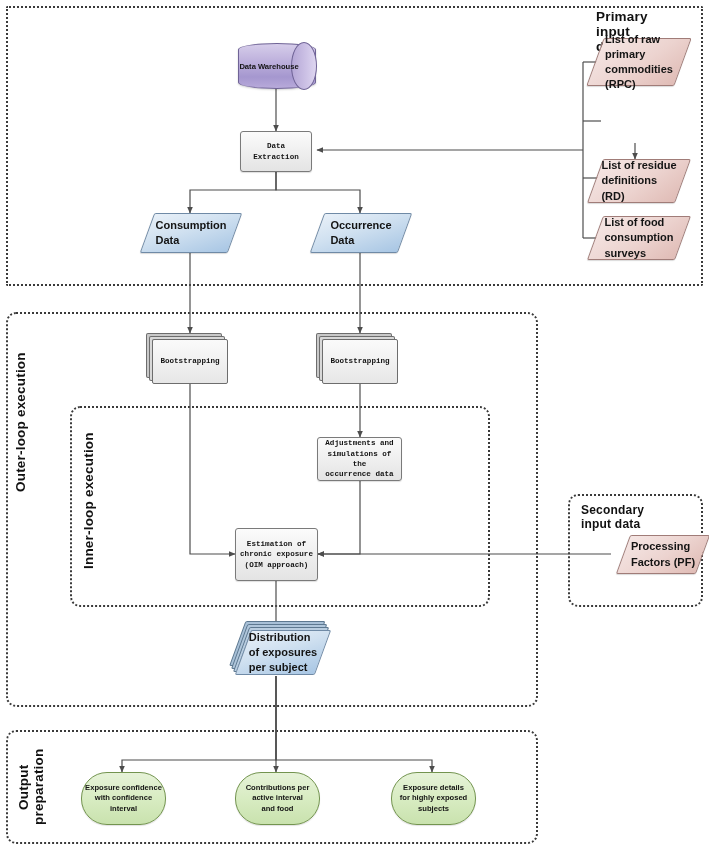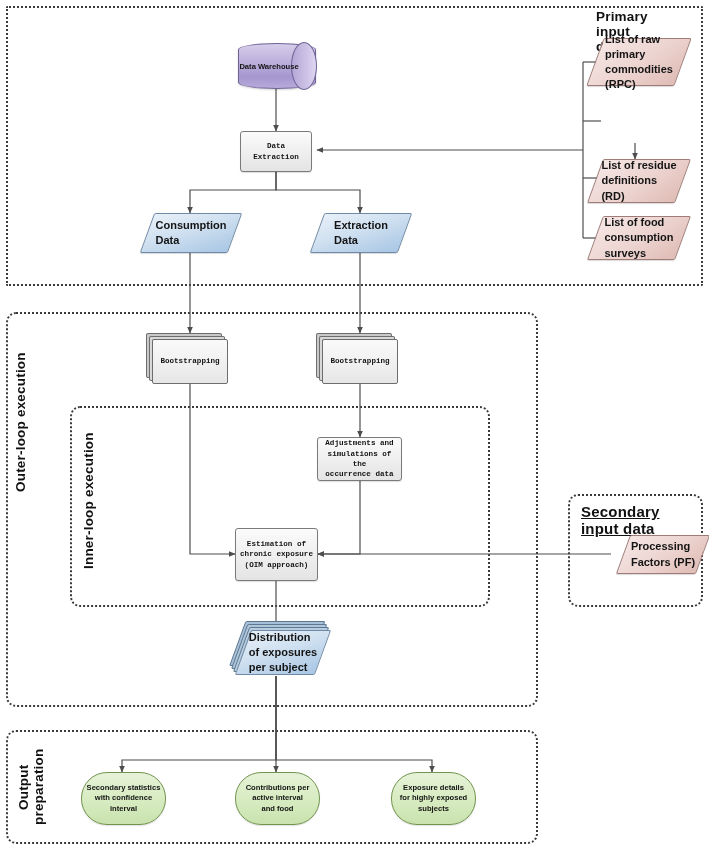--- a/index.html
+++ b/index.html
@@ -78,21 +78,21 @@
   <div class="group sq" style="left:6px;top:6px;width:697px;height:280px;"></div>
   <div class="group-title" style="left:596px;top:9px;">Primary input data</div>
 
   <div class="group" style="left:6px;top:312px;width:532px;height:395px;"></div>
   <div class="group-title vert" style="left:14px;top:322px;height:200px;">Outer-loop execution</div>
 
   <div class="group" style="left:70px;top:406px;width:420px;height:201px;"></div>
   <div class="group-title vert" style="left:82px;top:416px;height:170px;">Inner-loop execution</div>
 
   <div class="group" style="left:568px;top:494px;width:135px;height:113px;"></div>
-  <div class="group-title" style="left:581px;top:503px;font-size:15px;text-decoration:underline;">Secondary input data</div>
+  <div class="group-title" style="left:581px;top:503px;font-size:12px;">Secondary input data</div>
 
   <div class="group" style="left:6px;top:730px;width:532px;height:114px;"></div>
   <div class="group-title vert" style="left:16px;top:737px;height:100px;white-space:pre-line;line-height:1.12;">Output
 preparation</div>
 
   <svg id="wires" viewBox="0 0 709 850" xmlns="http://www.w3.org/2000/svg">
     <defs>
       <marker id="ah" markerWidth="8" markerHeight="8" refX="6.4" refY="3" orient="auto" markerUnits="userSpaceOnUse">
         <path d="M0,0 L7,3 L0,6 Z" fill="#4d4d4d"></path>
       </marker>
@@ -147,21 +147,21 @@
   </div>
 
   <div class="para blue" style="left:147px;top:213px;width:88px;height:40px;">
     <div class="skew"></div>
     <div class="lbl" style="white-space:pre-line;">Consumption
 Data</div>
   </div>
 
   <div class="para blue" style="left:317px;top:213px;width:88px;height:40px;">
     <div class="skew"></div>
-    <div class="lbl" style="white-space:pre-line;">Extraction
+    <div class="lbl" style="white-space:pre-line;">Occurrence
 Data</div>
   </div>
 
   <div class="para pink" style="left:595px;top:38px;width:88px;height:48px;">
     <div class="skew"></div>
     <div class="lbl" style="white-space:pre-line;">List of raw
 primary
 commodities
 (RPC)</div>
   </div>
@@ -208,21 +208,21 @@
   </div>
 
   <div class="para blue stack" style="left:243px;top:630px;width:80px;height:45px;">
     <div class="skew"></div>
     <div class="lbl" style="white-space:pre-line;">Distribution
 of exposures
 per subject</div>
   </div>
 
   <div class="term" style="left:81px;top:772px;width:83px;height:51px;">
-    <span style="white-space:pre-line;">Secondary statistics
+    <span style="white-space:pre-line;">Exposure confidence
 with confidence
 interval</span>
   </div>
 
   <div class="term" style="left:235px;top:772px;width:83px;height:51px;">
     <span style="white-space:pre-line;">Contributions per
 active interval
 and food</span>
   </div>
 

